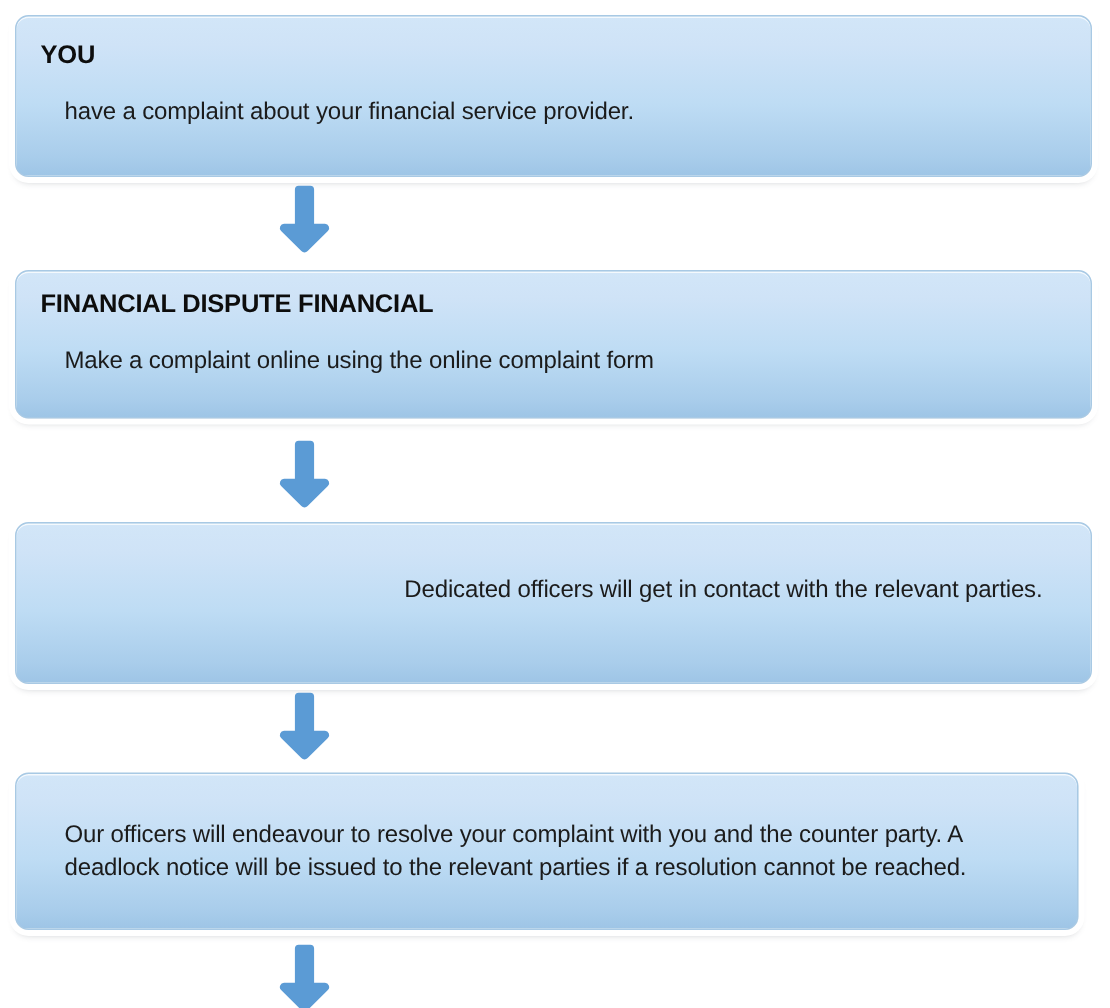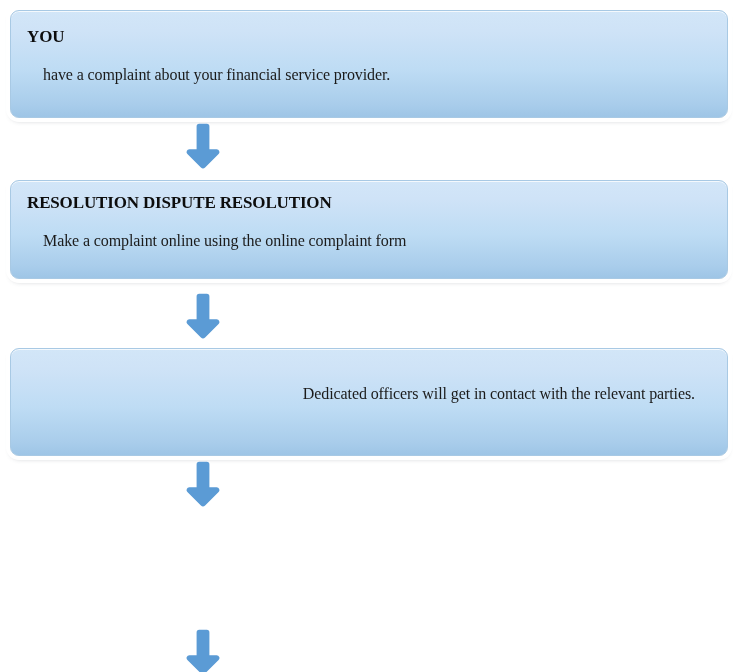--- a/index.html
+++ b/index.html
@@ -13,21 +13,20 @@
     background: #ffffff;
     font-family: "Liberation Sans", "DejaVu Sans", sans-serif;
     overflow: hidden;
     position: relative;
   }
 
   #flowchart {
     position: relative;
     width: 740px;
     height: 672px;
-    font-family: Liberation Serif, serif;
   }
 
   
   .step-box {
     position: absolute;
     box-sizing: border-box;
     background: linear-gradient(to bottom,
                 #d2e6f8 0%,
                 #cfe3f7 18%,
                 #bedcf4 55%,
@@ -105,21 +104,21 @@
     <svg viewBox="0 0 42 48" xmlns="http://www.w3.org/2000/svg" aria-hidden="true">
       <path d="M17.2 1.8 h7.6 a2.6 2.6 0 0 1 2.6 2.6 V27.2 h7.2
                a2.8 2.8 0 0 1 2.0 4.8 L23.1 45.4
                a3.0 3.0 0 0 1 -4.2 0 L5.4 32.0
                a2.8 2.8 0 0 1 2.0 -4.8 h7.2 V4.4
                a2.6 2.6 0 0 1 2.6 -2.6 z" fill="#5b9bd5"></path>
     </svg>
   </div>
 
   <div class="step-box" id="box-2">
-    <div class="step-title">RESOLUTION DISPUTE RESOLUTION</div>
+    <div class="step-title">FINANCIAL DISPUTE FINANCIAL</div>
     <div class="step-body">Make a complaint online using the online complaint form</div>
   </div>
 
   <div class="arrow-connector" id="arrow-2">
     <svg viewBox="0 0 42 48" xmlns="http://www.w3.org/2000/svg" aria-hidden="true">
       <path d="M17.2 1.8 h7.6 a2.6 2.6 0 0 1 2.6 2.6 V27.2 h7.2
                a2.8 2.8 0 0 1 2.0 4.8 L23.1 45.4
                a3.0 3.0 0 0 1 -4.2 0 L5.4 32.0
                a2.8 2.8 0 0 1 2.0 -4.8 h7.2 V4.4
                a2.6 2.6 0 0 1 2.6 -2.6 z" fill="#5b9bd5"></path>
@@ -133,20 +132,23 @@
   <div class="arrow-connector" id="arrow-3">
     <svg viewBox="0 0 42 48" xmlns="http://www.w3.org/2000/svg" aria-hidden="true">
       <path d="M17.2 1.8 h7.6 a2.6 2.6 0 0 1 2.6 2.6 V27.2 h7.2
                a2.8 2.8 0 0 1 2.0 4.8 L23.1 45.4
                a3.0 3.0 0 0 1 -4.2 0 L5.4 32.0
                a2.8 2.8 0 0 1 2.0 -4.8 h7.2 V4.4
                a2.6 2.6 0 0 1 2.6 -2.6 z" fill="#5b9bd5"></path>
     </svg>
   </div>
 
+  <div class="step-box" id="box-4">
+    <div class="step-body">Our officers will endeavour to resolve your complaint with you and the counter party. A deadlock notice will be issued to the relevant parties if a resolution cannot be reached.</div>
+  </div>
 
   <div class="arrow-connector" id="arrow-4">
     <svg viewBox="0 0 42 48" xmlns="http://www.w3.org/2000/svg" aria-hidden="true">
       <path d="M17.2 1.8 h7.6 a2.6 2.6 0 0 1 2.6 2.6 V27.2 h7.2
                a2.8 2.8 0 0 1 2.0 4.8 L23.1 45.4
                a3.0 3.0 0 0 1 -4.2 0 L5.4 32.0
                a2.8 2.8 0 0 1 2.0 -4.8 h7.2 V4.4
                a2.6 2.6 0 0 1 2.6 -2.6 z" fill="#5b9bd5"></path>
     </svg>
   </div>

